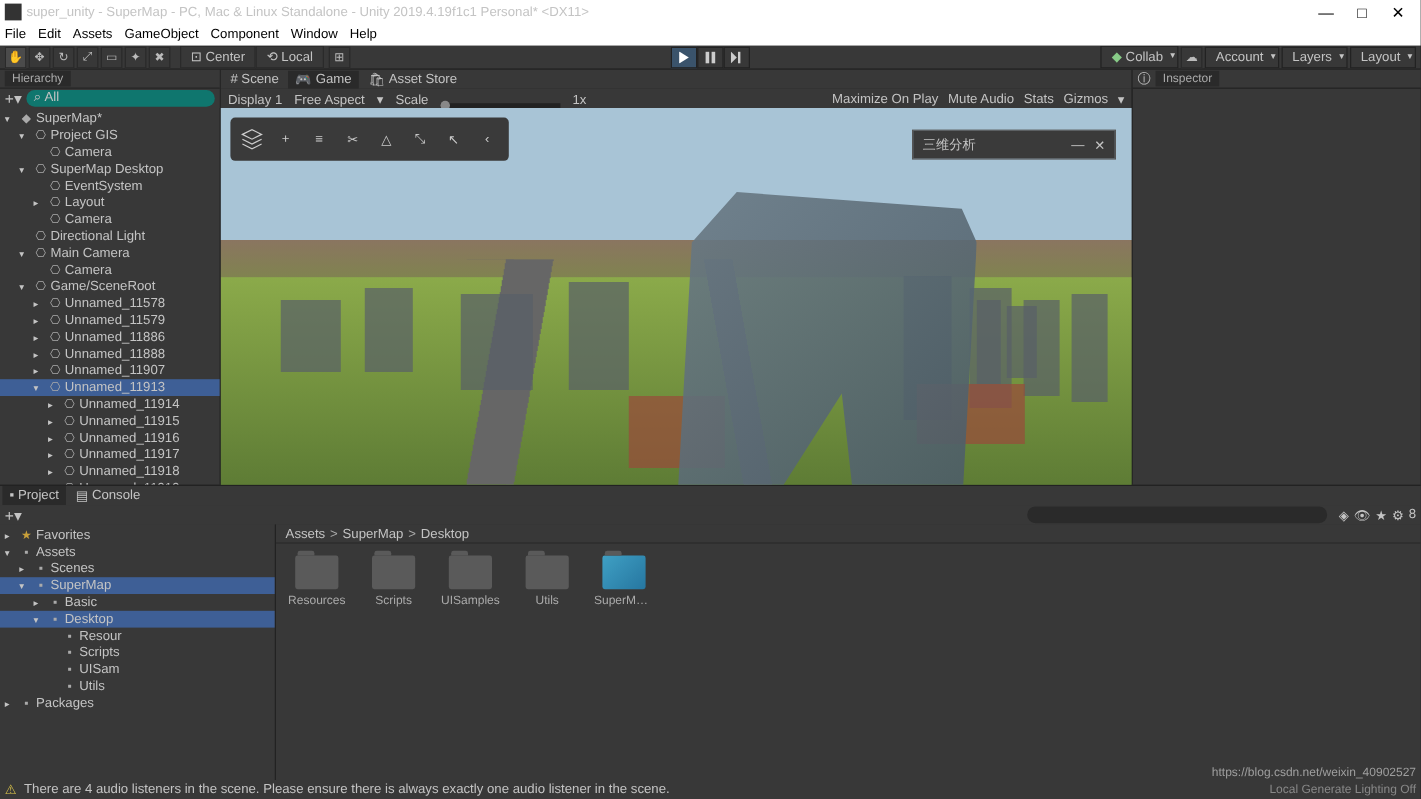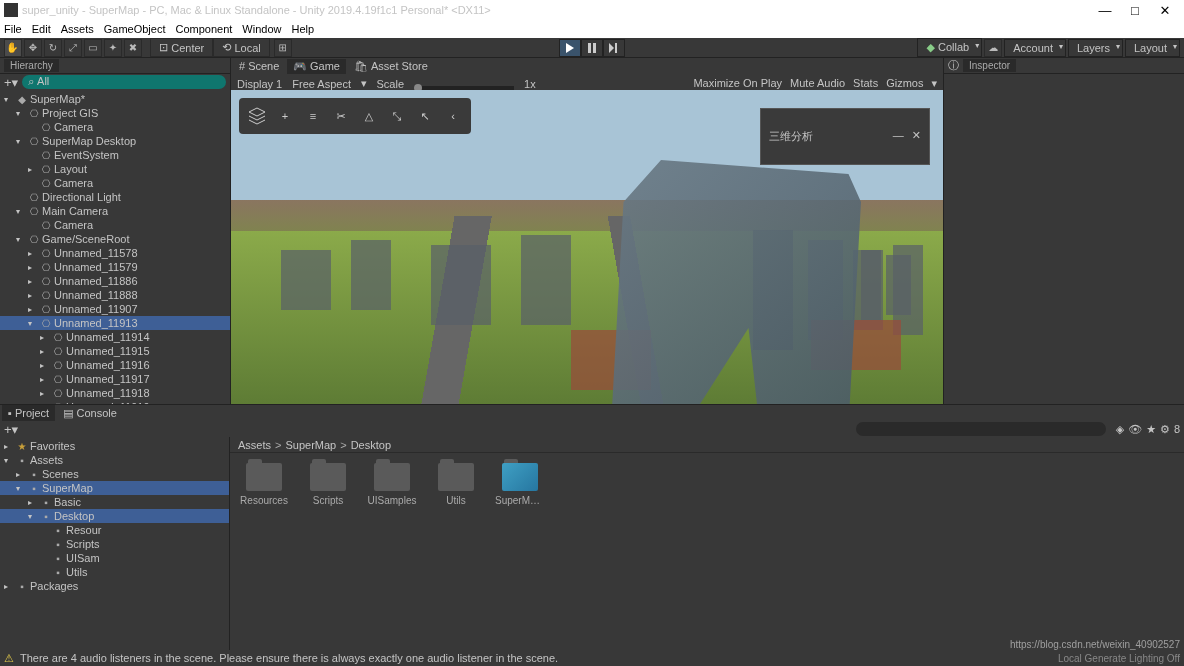--- a/index.html
+++ b/index.html
@@ -15,21 +15,21 @@
 .tool-icon.sel{background:#4b4b4b}
 .pivot-group{display:flex;gap:0;margin-left:6px}
 .pivot-btn{padding:2px 8px;background:#383838;border:1px solid #2a2a2a;display:flex;align-items:center;gap:3px}
 .play-controls{position:absolute;left:50%;transform:translateX(-50%);display:flex;gap:0}
 .play-btn{width:22px;height:18px;background:#383838;border:1px solid #222;display:flex;align-items:center;justify-content:center}
 .play-btn.active{background:#3a536b}
 .right-tools{margin-left:auto;display:flex;gap:2px;align-items:center}
 .dropdown-btn{padding:2px 12px 2px 8px;background:#383838;border:1px solid #222;position:relative}
 .dropdown-btn::after{content:"▾";position:absolute;right:2px;font-size:8px}
 .main-area{flex:1;display:flex;min-height:0}
-.hierarchy{width:231px;background:#383838;border-right:1px solid #222;display:flex;flex-direction:column}
+.hierarchy{width:184px;background:#383838;border-right:1px solid #222;display:flex;flex-direction:column}
 .panel-header{height:16px;background:#383838;display:flex;align-items:center;padding:0 4px;gap:4px;border-bottom:1px solid #222}
 .panel-tab{padding:1px 6px;background:#2a2a2a;font-size:10px;color:#aaa}
 .sub-header{height:16px;background:#383838;display:flex;align-items:center;padding:0 4px;gap:4px}
 .search-field{flex:1;height:14px;background:#0f766e;border-radius:7px;padding:0 6px;font-size:10px;color:#888}
 .tree{flex:1;overflow:auto;padding:2px 0}
 .tree-item{padding:1px 0 1px 4px;white-space:nowrap;display:flex;align-items:center;gap:2px;color:#c4c4c4}
 .tree-item.selected{background:#3e5f96;color:#fff}
 .tree-item .expand{width:10px;display:inline-block;font-size:8px}
 .tree-item .obj-icon{width:12px;height:12px;display:inline-flex;align-items:center;justify-content:center;color:#aaa;font-size:10px}
 .tree-item.dim{color:#7a7a7a}
@@ -44,21 +44,21 @@
 .scene-tool{width:28px;height:28px;display:flex;align-items:center;justify-content:center;color:#ccc}
 .building{position:absolute}
 .cctv{left:380px;top:70px;width:250px;height:280px;background:linear-gradient(135deg,#6a7a85,#4a5a65);clip-path:polygon(20% 0,95% 5%,100% 15%,95% 95%,80% 100%,60% 100%,55% 60%,30% 95%,10% 100%,0 95%,5% 15%);opacity:0.9}
 .bg-buildings{position:absolute;inset:0}
 .bb{position:absolute;background:#586068;opacity:0.7}
 .green{position:absolute;bottom:0;left:0;right:0;height:55%;background:linear-gradient(#8baa4a,#5e7c35)}
 .roads{position:absolute;bottom:0;left:0;right:0;height:60%;background:
  linear-gradient(100deg,transparent 30%,#666 30%,#666 35%,transparent 35%),
  linear-gradient(80deg,transparent 55%,#666 55%,#666 58%,transparent 58%)}
 .analysis-panel{position:absolute;top:18px;right:13px;width:170px;background:#3a3a3a;border:1px solid #555}
-.analysis-title{background:#3a3a3a;padding:20px 8px;display:flex;align-items:flex-start;font-size:13px}
+.analysis-title{background:#3a3a3a;padding:4px 8px;display:flex;align-items:flex-end;font-size:13px}
 .analysis-title .ctrls{margin-left:auto;display:flex;gap:8px;color:#aaa}
 .analysis-body{padding:6px 8px}
 .analysis-label{font-size:12px;margin-bottom:4px}
 .coord-field{background:#5a5a5a;padding:3px 5px;font-size:11px;color:#ddd;margin-bottom:6px}
 .btn-row{display:flex;gap:6px;justify-content:flex-end}
 .ana-btn{padding:3px 14px;background:#e8e8e8;color:#222;font-size:12px}
 .ana-btn.grey{background:#888;color:#222}
 .inspector{width:241px;background:#383838;border-left:1px solid #222}
 .project-area{height:246px;background:#383838;border-top:1px solid #222;display:flex;flex-direction:column}
 .project-tabs{height:16px;display:flex;gap:2px;padding:0 2px;background:#383838}

